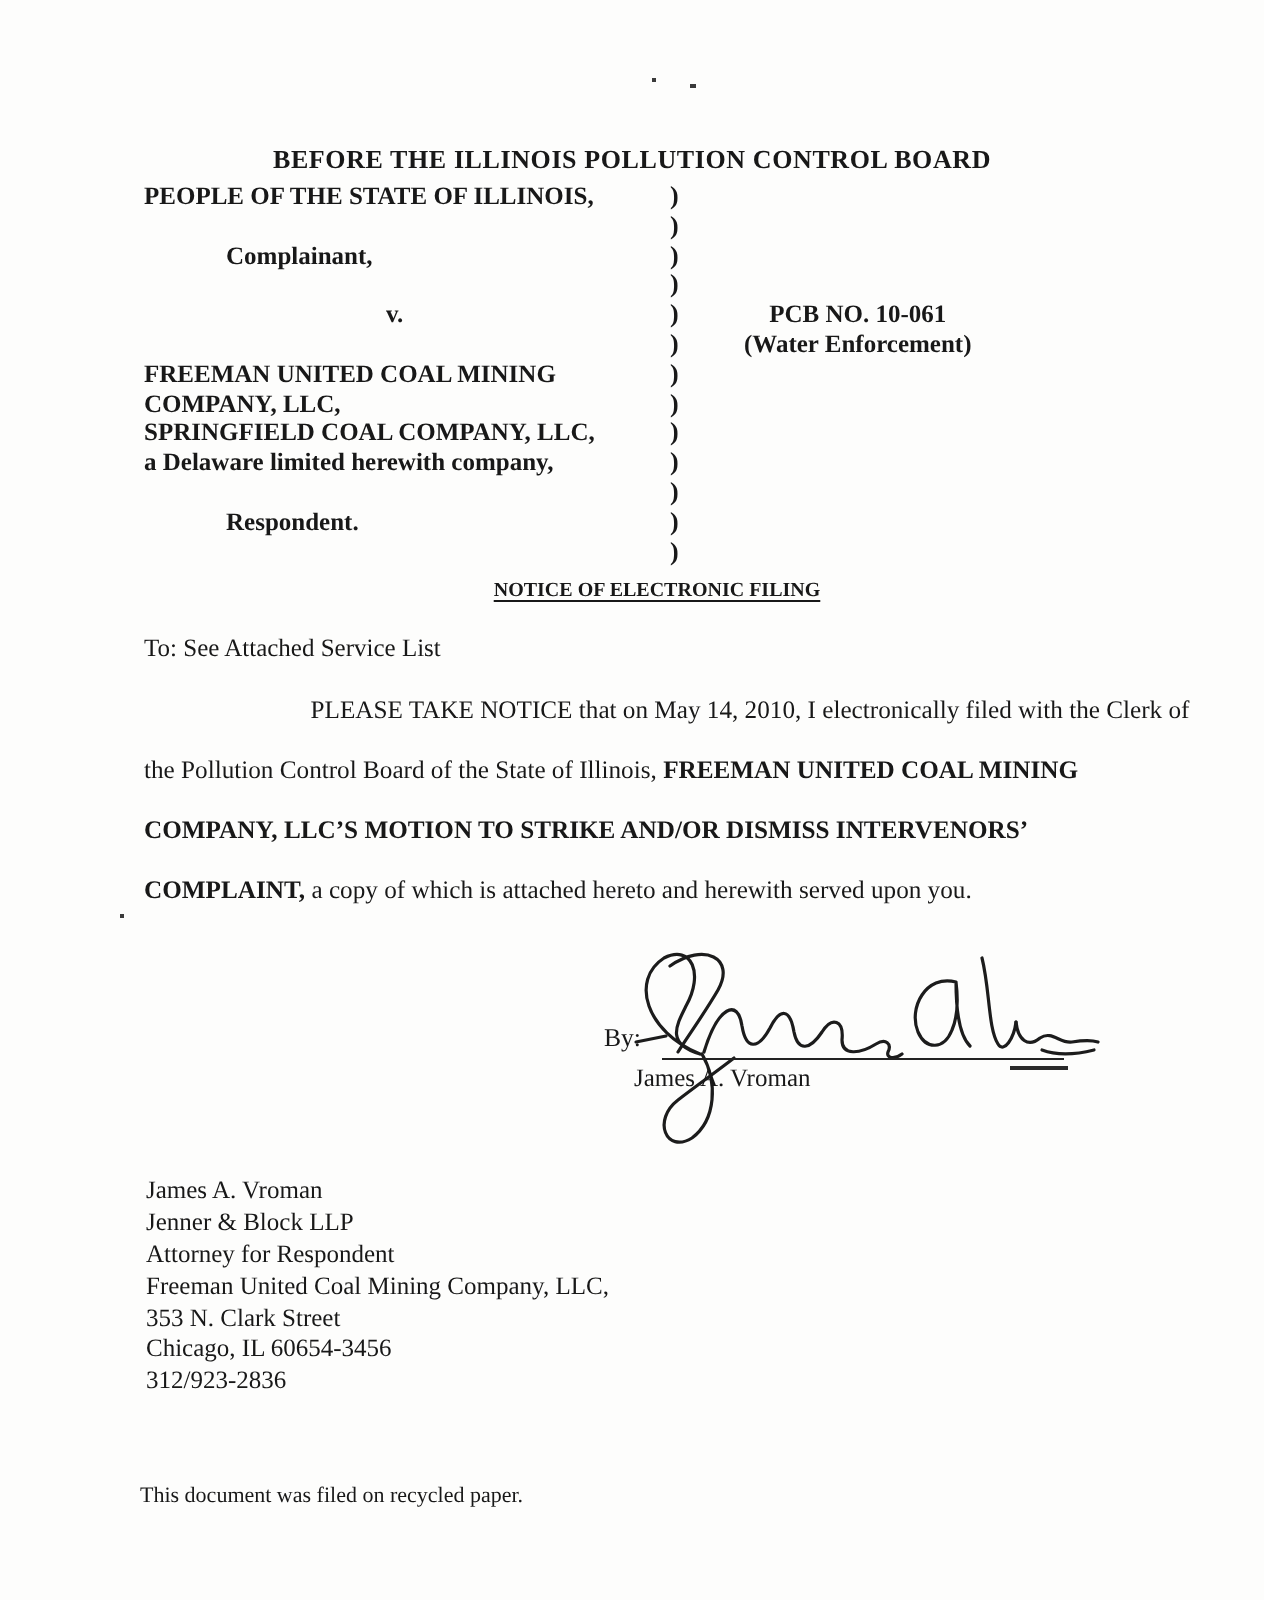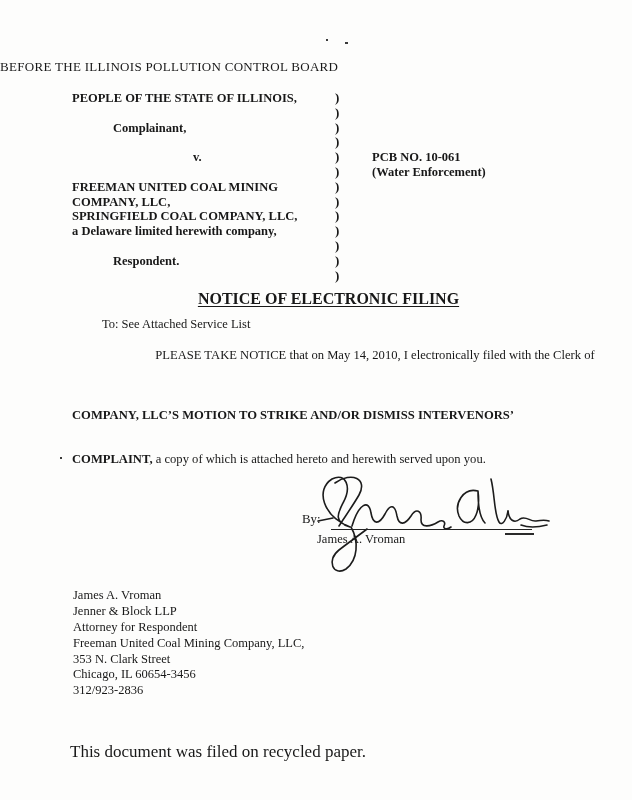--- a/index.html
+++ b/index.html
@@ -7,57 +7,57 @@
     position:relative;
     width:632px;height:800px;
     margin:0 auto;
     background:#fdfdfc;
     color:#181818;
     font-family:"Liberation Serif","DejaVu Serif",serif;
     overflow:hidden;
   }
   .abs{position:absolute;}
   .doc-title{
-    left:0;right:0;top:59px;
-    text-align:left;
-    font-weight:normal;font-size:13px;letter-spacing:.3px;
+    left:0;right:0;top:72px;
+    text-align:center;
+    font-weight:bold;font-size:13px;letter-spacing:.3px;
   }
   
   .caption{left:72px;top:91px;width:520px;height:196px;}
   .cap-left{position:absolute;left:0;top:0;width:300px;font-weight:bold;font-size:12.5px;}
   .cap-left div{height:14.8px;line-height:14.8px;white-space:nowrap;}
   .ind-a{padding-left:41px;}
   .ind-b{padding-left:121px;}
   .cap-paren{position:absolute;left:263px;top:0;font-weight:bold;font-size:13px;}
   .cap-paren div{height:14.8px;line-height:14.8px;}
-  .cap-right{position:absolute;left:300px;top:59px;font-weight:bold;font-size:12.5px;}
+  .cap-right{position:absolute;left:300px;top:59px;font-weight:bold;font-size:12.5px;text-align:center;}
   .cap-right div{height:14.8px;line-height:14.8px;white-space:nowrap;}
   
   .notice-heading{
     left:0;right:0;top:290px;text-align:center;
-    font-weight:bold;font-size:16px;padding-left:25px;
+    font-weight:bold;font-size:10px;padding-left:25px;
   }
   .notice-heading span{text-decoration:underline;text-underline-offset:2px;}
-  .to-line{left:72px;top:317px;font-size:12.5px;margin-left:30px;}
+  .to-line{left:72px;top:317px;font-size:12.5px;}
   .para-line{left:72px;width:510px;font-size:12.6px;white-space:nowrap;}
   .para-line .b{font-weight:bold;}
   .pl-0{top:348px;padding-left:48px;text-align:center;}
   .pl-1{top:378px;}
   .pl-2{top:408px;}
-  .pl-3{top:438px;margin-top:14px;}
+  .pl-3{top:438px;}
   
   .by-label{left:302px;top:512px;font-size:12.8px;}
   .sig-svg{left:295px;top:470px;}
   .sig-underline{left:331px;top:529px;width:201px;height:1.3px;background:#222;}
   .sig-underline2{left:505px;top:533px;width:29px;height:1.6px;background:#2a2a2a;}
   .typed-name{left:317px;top:532px;font-size:12.5px;}
   
   .address{left:73px;top:588px;font-size:12.5px;}
   .address div{height:15.9px;line-height:15.9px;white-space:nowrap;}
-  .footer-line{left:70px;top:742px;font-size:17px;}
+  .footer-line{left:70px;top:742px;font-size:11px;}
   .dot{background:#3a3a3a;}
   .dot1{left:326px;top:39px;width:2px;height:2px;}
   .dot2{left:345px;top:42px;width:3px;height:2px;}
   .dot3{left:60px;top:457px;width:2px;height:2px;}
 </style>
 </head>
 <body>
 
 <div class="page">
 
@@ -105,20 +105,23 @@
 
   <div class="abs notice-heading">
     <span>NOTICE OF ELECTRONIC FILING</span>
   </div>
 
   <div class="abs to-line">To: See Attached Service List</div>
 
   <div class="abs para-line pl-0">
     <span>PLEASE TAKE NOTICE that on May 14, 2010, I electronically filed with the Clerk of</span><span class="b"></span><span></span>
   </div>
+  <div class="abs para-line pl-1">
+    <span>the Pollution Control Board of the State of Illinois, </span><span class="b">FREEMAN UNITED COAL MINING</span><span></span>
+  </div>
   <div class="abs para-line pl-2">
     <span></span><span class="b">COMPANY, LLC’S MOTION TO STRIKE AND/OR DISMISS INTERVENORS’</span><span></span>
   </div>
   <div class="abs para-line pl-3">
     <span></span><span class="b">COMPLAINT,</span><span> a copy of which is attached hereto and herewith served upon you.</span>
   </div>
 
   <div class="abs by-label">By:</div>
   <svg class="abs sig-svg" width="260" height="108" viewBox="0 0 260 108">
     <g fill="none" stroke="#1c1c1c" stroke-width="1.6" stroke-linecap="round">

